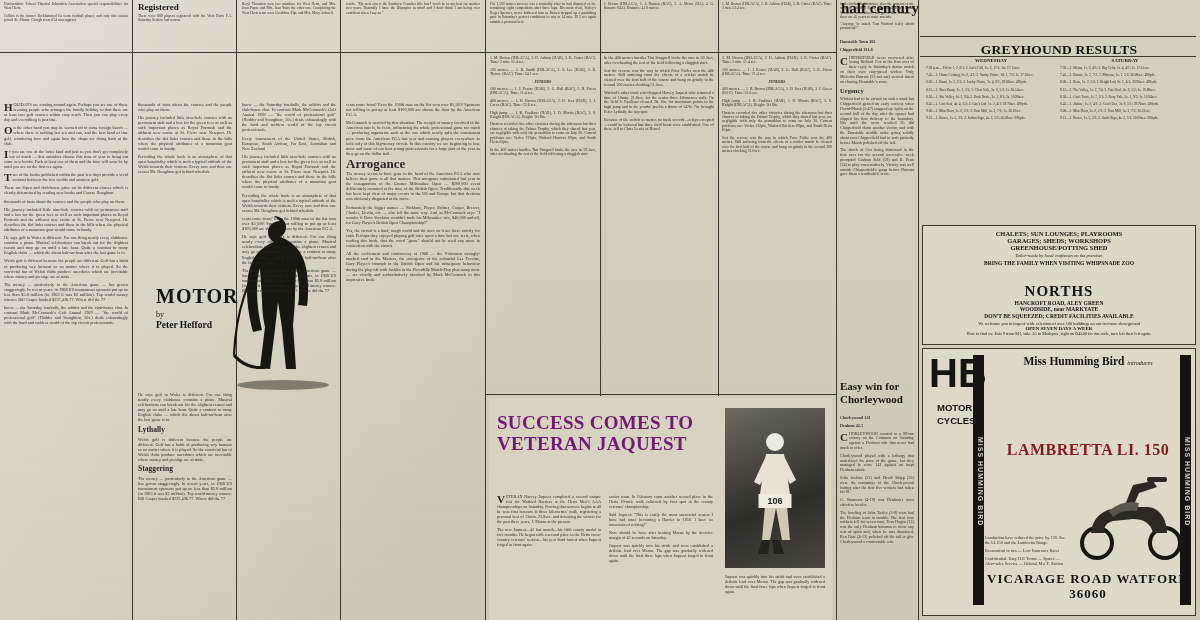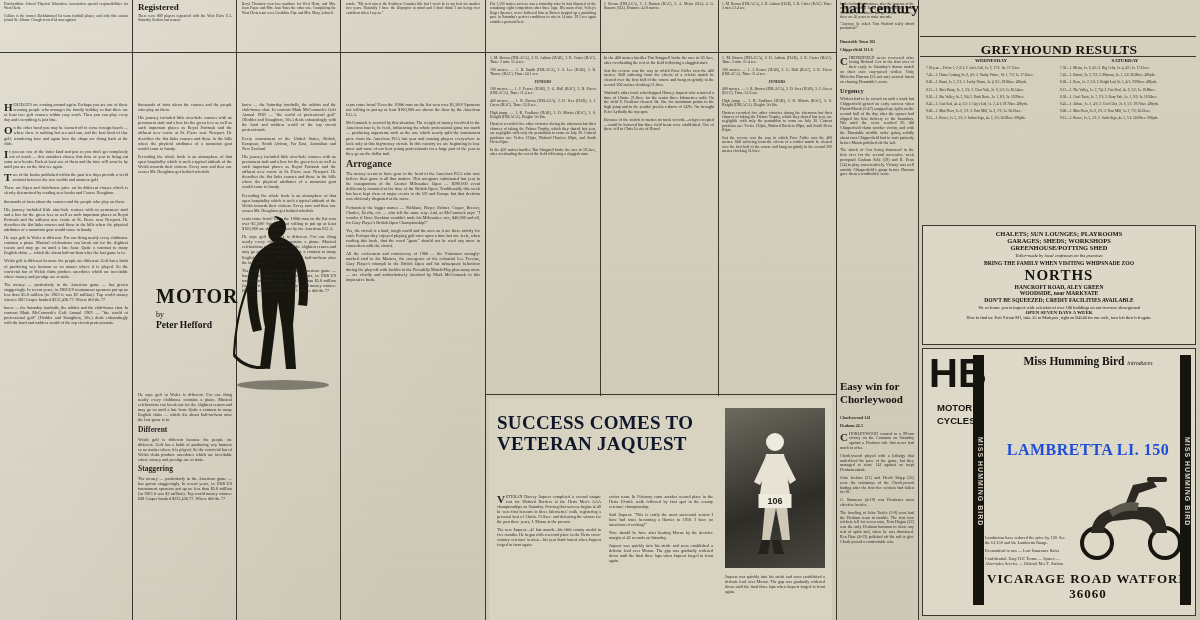--- a/index.html
+++ b/index.html
@@ -51,21 +51,21 @@
     position:absolute;left:10px;top:70px;width:80px;
     font-size:20px;font-weight:bold;letter-spacing:1px;color:#15140f;
   }
   .golfby{position:absolute;left:10px;top:95px;width:92px;font-size:8px;line-height:10px;color:#15140f;}
   .golfby b{font-size:9.5px;margin-top:16px;}
   .golfer{position:absolute;left:82px;top:0px;width:110px;height:175px;}
   
   .successbox{position:absolute;left:489px;top:398px;width:343px;height:222px;background:#d8d2c1;}
   .successhead{
     position:absolute;left:8px;top:14px;width:210px;
-    font-size:19px;line-height:21px;font-weight:bold;color:#0f172a;letter-spacing:.3px;
+    font-size:19px;line-height:21px;font-weight:bold;color:#701a75;letter-spacing:.3px;
   }
   .photo{
     position:absolute;left:236px;top:10px;width:100px;height:160px;
     background:linear-gradient(160deg,#6d6a5f,#2f2d28 60%,#4a473f);
     overflow:hidden;
   }
   .runner{position:absolute;left:50%;top:18px;transform:translateX(-50%);}
   .bibnum{
     position:absolute;left:50%;top:86px;transform:translateX(-50%);
     background:#efeade;color:#221f1a;font-size:9px;font-weight:bold;
@@ -90,21 +90,21 @@
     position:absolute;left:14px;top:52px;width:30px;
     font-size:9.5px;font-weight:bold;line-height:13px;color:#15140f;
     font-family:"Liberation Sans",sans-serif;text-align:center;
   }
   .hummingbird{
     position:absolute;left:62px;top:6px;width:206px;text-align:center;
     font-size:11.5px;font-weight:bold;color:#15140f;font-family:"Liberation Serif",serif;
   }
   .lambretta{
     position:absolute;left:62px;top:92px;width:206px;text-align:center;
-    font-size:16px;font-weight:bold;line-height:17px;color:#1d4ed8;letter-spacing:.5px;
+    font-size:16px;font-weight:bold;line-height:17px;color:#7f1d1d;letter-spacing:.5px;
   }
   .scooter{position:absolute;left:150px;top:112px;width:115px;height:105px;}
   .vicaroad{
     position:absolute;left:62px;top:222px;width:206px;text-align:center;
     font-size:13px;font-weight:bold;line-height:15px;color:#15140f;letter-spacing:1px;
   }
   .sidebandL,.sidebandR{
     position:absolute;top:6px;width:11px;height:250px;background:#15140f;color:#ded8c8;
     font-size:7px;font-weight:bold;letter-spacing:1px;font-family:"Liberation Sans",sans-serif;
     writing-mode:vertical-rl;text-align:center;padding-top:4px;box-sizing:border-box;
@@ -197,21 +197,21 @@
       <path fill="#17160f" d="M52 6c-7 0-12 5-12 11 0 4 2 8 6 10-8 3-16 9-21 18-4 8-6 18-6 30 0 16 3 31 6 42l9-2c-3-12-5-25-5-39 0-9 1-17 3-23l2 32c0 9 1 19 3 27l-5 41 10 1 5-40 3-27 4 26 4 41h10l-3-44c1-10 2-21 2-31l1-26c2 6 3 14 3 22 0 5 0 10-1 15l9 1c1-6 1-12 1-18 0-13-2-24-6-32-5-10-13-16-22-19 4-2 6-6 6-10 0-6-5-11-12-11z"></path>
       <path stroke="#17160f" stroke-width="2.2" fill="none" d="M36 44 C 20 62, 8 96, 6 140"></path>
       <path stroke="#17160f" stroke-width="3" fill="none" d="M6 140 C 14 150, 26 154, 38 152"></path>
       <ellipse cx="55" cy="170" rx="46" ry="5" fill="#17160f" opacity=".45"></ellipse>
     </svg>
   </div>
 
   <div class="col" style="left:138px;top:392px;width:94px;height:225px;">
     <div class="txt">
       <p>He says golf in Wales is different. For one thing nearly every clubhouse contains a piano. Musical celebrations can break out for the slightest reason and may go on until a late hour. Quite a contrast to many English clubs — which die about half-an-hour after the last game is in.</p>
-      <p class="hdr" style="font-size:7.5px;line-height:8px;">Different</p>
+      <p class="hdr" style="font-size:7.5px;line-height:8px;">Lythally</p>
       <p>Welsh golf is different because the people are different. Golf has a habit of producing wry humour so no matter where it is played. So the convivial bar of Welsh clubs produce anecdotes which are inevitable where money and prestige are at stake.</p>
       <p class="hdr" style="font-size:7.5px;line-height:8px;">Staggering</p>
       <p>The money — particularly in the American game — has grown staggeringly. In recent years, in 1968 US tournament sponsors put up no less than $5.8 million (in 1963 it was $2 million). Top world money winner: Bill Casper banked $222,436.77. Where did the 77</p>
     </div>
   </div>
 
   <div class="col" style="left:242px;top:102px;width:94px;height:515px;">
     <div class="txt">
       <p>know — the Saturday fourballs, the rabbits and the club-house chat. In contrast Mark McCormack's Golf Annual 1969 — "the world of professional golf" (Hodder and Stoughton, 50s.) deals exhaustingly with the hard and ruthless world of the top circuit professionals.</p>
       <p>Every tournament of the United States, British, European, South African, Far East, Australian and New Zealand</p>
@@ -220,21 +220,21 @@
       <p>cents come from? Even the 100th man on the list won over $5,500! Sponsors not willing to put up at least $100,000 are shown the door by the American P.G.A.</p>
       <p>He says golf in Wales is different. For one thing nearly every clubhouse contains a piano. Musical celebrations can break out for the slightest reason and may go on until a late hour. Quite a contrast to many English clubs — which die about half-an-hour after the last game is in.</p>
       <p>The money — particularly in the American game — has grown staggeringly. In recent years, in 1968 US tournament sponsors put up no less than $5.8 million (in 1963 it was $2 million). Top world money winner: Bill Casper banked $222,436.77. Where did the 77</p>
     </div>
   </div>
 
   <div class="col" style="left:346px;top:102px;width:134px;height:515px;">
     <div class="txt">
       <p>cents come from? Even the 100th man on the list won over $5,500! Sponsors not willing to put up at least $100,000 are shown the door by the American P.G.A.</p>
       <p>McCormack is worried by this situation. The weight of money involved in the American tour is, he feels, influencing the whole professional game too much — producing arguments such as the one which nearly split the tournament pros. from the American PGA last year and causing players everywhere to look only at this big-money circuit. In this country we are beginning to lose more and more of our best young professionals for a large part of the year as they go on the dollar trail.</p>
-      <p class="hdr" style="font-size:10px;line-height:9px;">Arrogance</p>
+      <p class="hdr" style="font-size:13px;line-height:9px;">Arrogance</p>
       <p>The money seems to have gone to the head of the American PGA who now believe their game is all that matters. This arrogance culminated last year in the inauguration of the Greater Milwaukee Open — $200,000 event deliberately mounted at the time of the British Open. Traditionally this week has been kept clear of major events in the US and Europe but that decision was obviously disgusted at the move.</p>
       <p>Fortunately the bigger names — Nicklaus, Player, Palmer, Casper, Brewer, Charles, Devlin, etc. — also felt the same way. And, as McCormack says: "I wonder if Dave Stockton wouldn't trade his Milwaukee win, $40,000 and all, for Gary Player's British Open Championship?"</p>
       <p>Yes, the circuit is a hard, tough world and the men on it are there strictly for cash. Perhaps they enjoyed playing golf once upon a time but one feels, when reading this book, that the word "game" should not be used any more in connection with the circuit.</p>
       <p>All the excitement and controversy of 1968 — the Vinicunca wrongly-marked card in the Masters, the emergence of the colourful Lee Trevino, Gary Player's triumph in the British Open and his subsequent behaviour during the play-off with Jacklin in the Piccadilly Match-Play plus many more — are vividly and authoritatively sketched by Mark McCormack in this impressive book.</p>
     </div>
   </div>
 
   <div class="col" style="left:490px;top:56px;width:106px;height:334px;">
     <div class="txt" style="font-size:3.8px;line-height:4.4px;">
       <p>1. M. Brown (HSLACA), 2. D. Ashton (HAR), 3. R. Carter (BAC). Time: 3 min. 51.4 sec.</p>
@@ -369,21 +369,21 @@
     <div style="height:3px"></div>
     <div>9.15—1. Rosco, 1s. 5, 3/1; 2. Swift Sign, 4s. 2, 5/1; 50.09sec. 690yds.</div>
   </div>
 
   <div class="advbox">
     <div class="advline" style="font-size:6.5px;margin-top:4px;">CHALETS; SUN LOUNGES; PLAYROOMS</div>
     <div class="advline" style="font-size:6.5px;">GARAGES; SHEDS; WORKSHOPS</div>
     <div class="advline" style="font-size:6.5px;">GREENHOUSE/POTTING SHED</div>
     <div class="advline" style="font-size:4.6px;font-weight:normal;font-style:italic;margin-top:2px;">Tailor-made by local craftsmen on the premises</div>
     <div class="advline" style="font-size:5.6px;margin-top:2px;">BRING THE FAMILY WHEN VISITING WHIPSNADE ZOO</div>
-    <div class="advline" style="font-size:15px;letter-spacing:1px;margin-top:1px;">NORTHS</div>
+    <div class="advline" style="font-size:15px;letter-spacing:1px;margin-top:17px;">NORTHS</div>
     <div class="advline" style="font-size:5.6px;">HANCROFT ROAD, ALEY GREEN</div>
     <div class="advline" style="font-size:5.6px;">WOODSIDE, near MARKYATE</div>
     <div class="advline" style="font-size:5.6px;margin-top:1px;">DON'T BE SQUEEZED;  CREDIT FACILITIES AVAILABLE</div>
     <div class="advline" style="font-size:4.3px;font-weight:normal;margin-top:2px;padding:0 10px;">We welcome you to inspect wide selection of over 100 buildings on our two-acre showground</div>
     <div class="advline" style="font-size:5px;">OPEN SEVEN DAYS A WEEK</div>
     <div class="advline" style="font-size:4.3px;font-weight:normal;padding:0 6px;">How to find us: Exit 9 from M1, take A5 to Markyate, right on B4540 for one mile, turn left then left again.</div>
   </div>
 
   <div class="hbbox">
     <div class="hbletters">HB</div>

